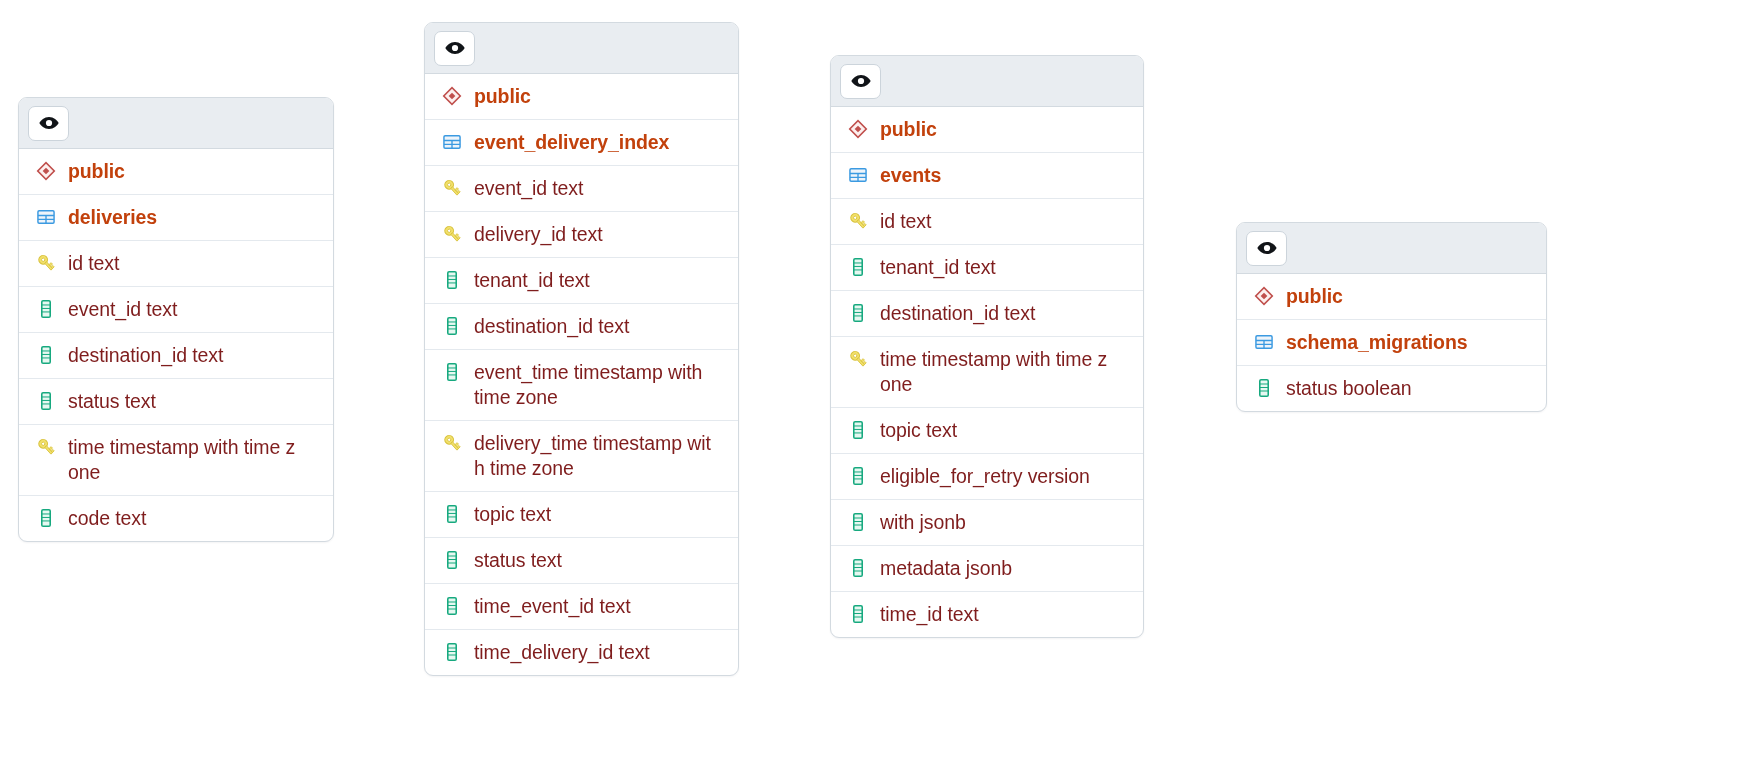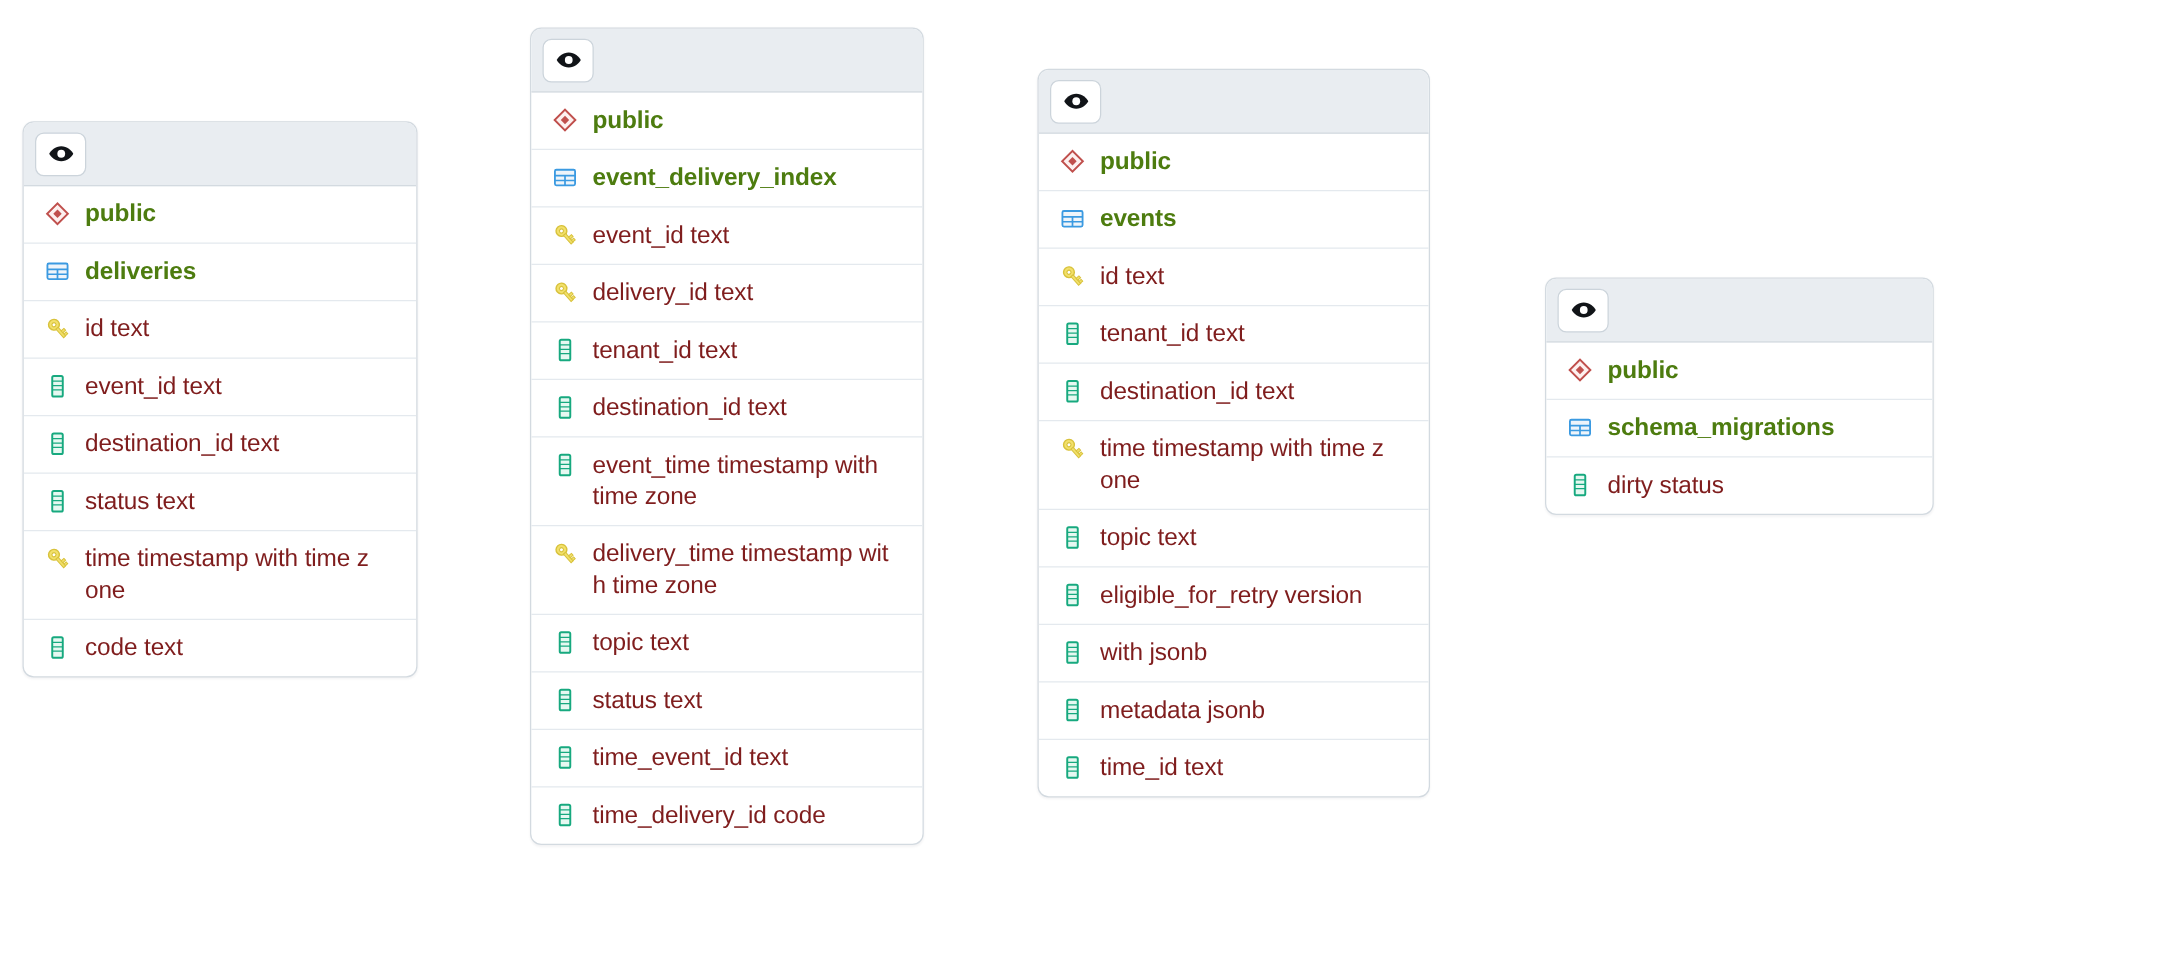--- a/index.html
+++ b/index.html
@@ -73,21 +73,21 @@
     font-size: 19.5px;
     color: #7f1d1d;
     line-height: 25px;
     padding-left: 9px;
     letter-spacing: -0.1px;
     white-space: pre-wrap;
     overflow-wrap: break-word;
   }
   .row-label.bold {
     font-weight: bold;
-    color: #4d7c0f;
+    color: #c2410c;
   }
 
   
   .row.schema { min-height: 45px; }
   .row.table-name { min-height: 45px; }
 
   svg { display: block; }
 </style>
 </head>
 <body style="background: rgb(255, 255, 255);">
@@ -341,21 +341,21 @@
       </div>
       <div class="row">
         <span class="row-icon">
           <svg width="20" height="22" viewBox="0 0 20 24" aria-hidden="true">
             <rect x="5.4" y="3.0" width="9.2" height="18" rx="1.4" fill="#e6f8f1" stroke="#17a97f" stroke-width="1.7"></rect>
             <line x1="5.4" y1="7.6" x2="14.6" y2="7.6" stroke="#17a97f" stroke-width="1.1"></line>
             <line x1="5.4" y1="11.4" x2="14.6" y2="11.4" stroke="#17a97f" stroke-width="1.1"></line>
             <line x1="5.4" y1="15.2" x2="14.6" y2="15.2" stroke="#17a97f" stroke-width="1.1"></line>
           </svg>
         </span>
-        <span class="row-label">time_delivery_id code</span>
+        <span class="row-label">time_delivery_id text</span>
       </div>
     </div>
     <div class="card" style="left: 830px; top: 55px; width: 314px;">
       <div class="card-header">
         <div class="eye-btn">
           <span>
             <svg width="22" height="22" viewBox="0 0 24 24" aria-hidden="true">
               <path d="M12 5.5C6.9 5.5 2.9 9.1 1.5 12c1.4 2.9 5.4 6.5 10.5 6.5s9.1-3.6 10.5-6.5C21.1 9.1 17.1 5.5 12 5.5z" fill="#111418"></path>
               <circle cx="12" cy="12" r="3.4" fill="#ffffff"></circle>
             </svg>
@@ -522,16 +522,16 @@
       </div>
       <div class="row">
         <span class="row-icon">
           <svg width="20" height="22" viewBox="0 0 20 24" aria-hidden="true">
             <rect x="5.4" y="3.0" width="9.2" height="18" rx="1.4" fill="#e6f8f1" stroke="#17a97f" stroke-width="1.7"></rect>
             <line x1="5.4" y1="7.6" x2="14.6" y2="7.6" stroke="#17a97f" stroke-width="1.1"></line>
             <line x1="5.4" y1="11.4" x2="14.6" y2="11.4" stroke="#17a97f" stroke-width="1.1"></line>
             <line x1="5.4" y1="15.2" x2="14.6" y2="15.2" stroke="#17a97f" stroke-width="1.1"></line>
           </svg>
         </span>
-        <span class="row-label">dirty status</span>
+        <span class="row-label">status boolean</span>
       </div>
     </div>
   </div>
 
 </body></html>

